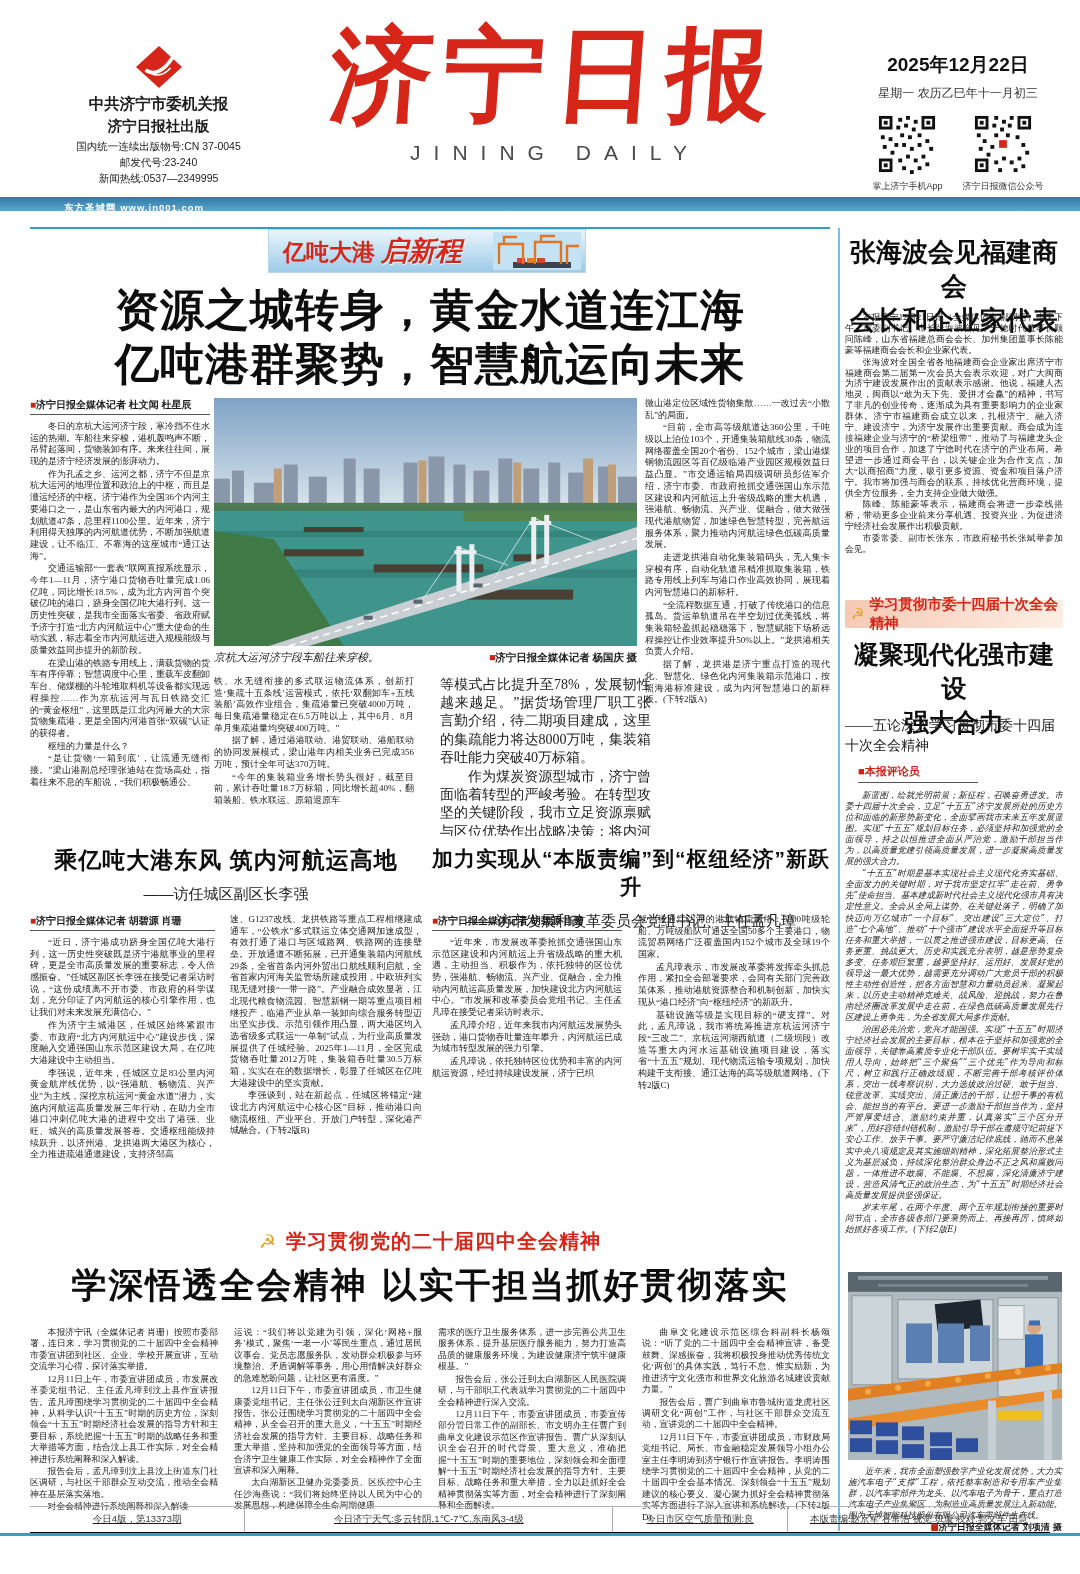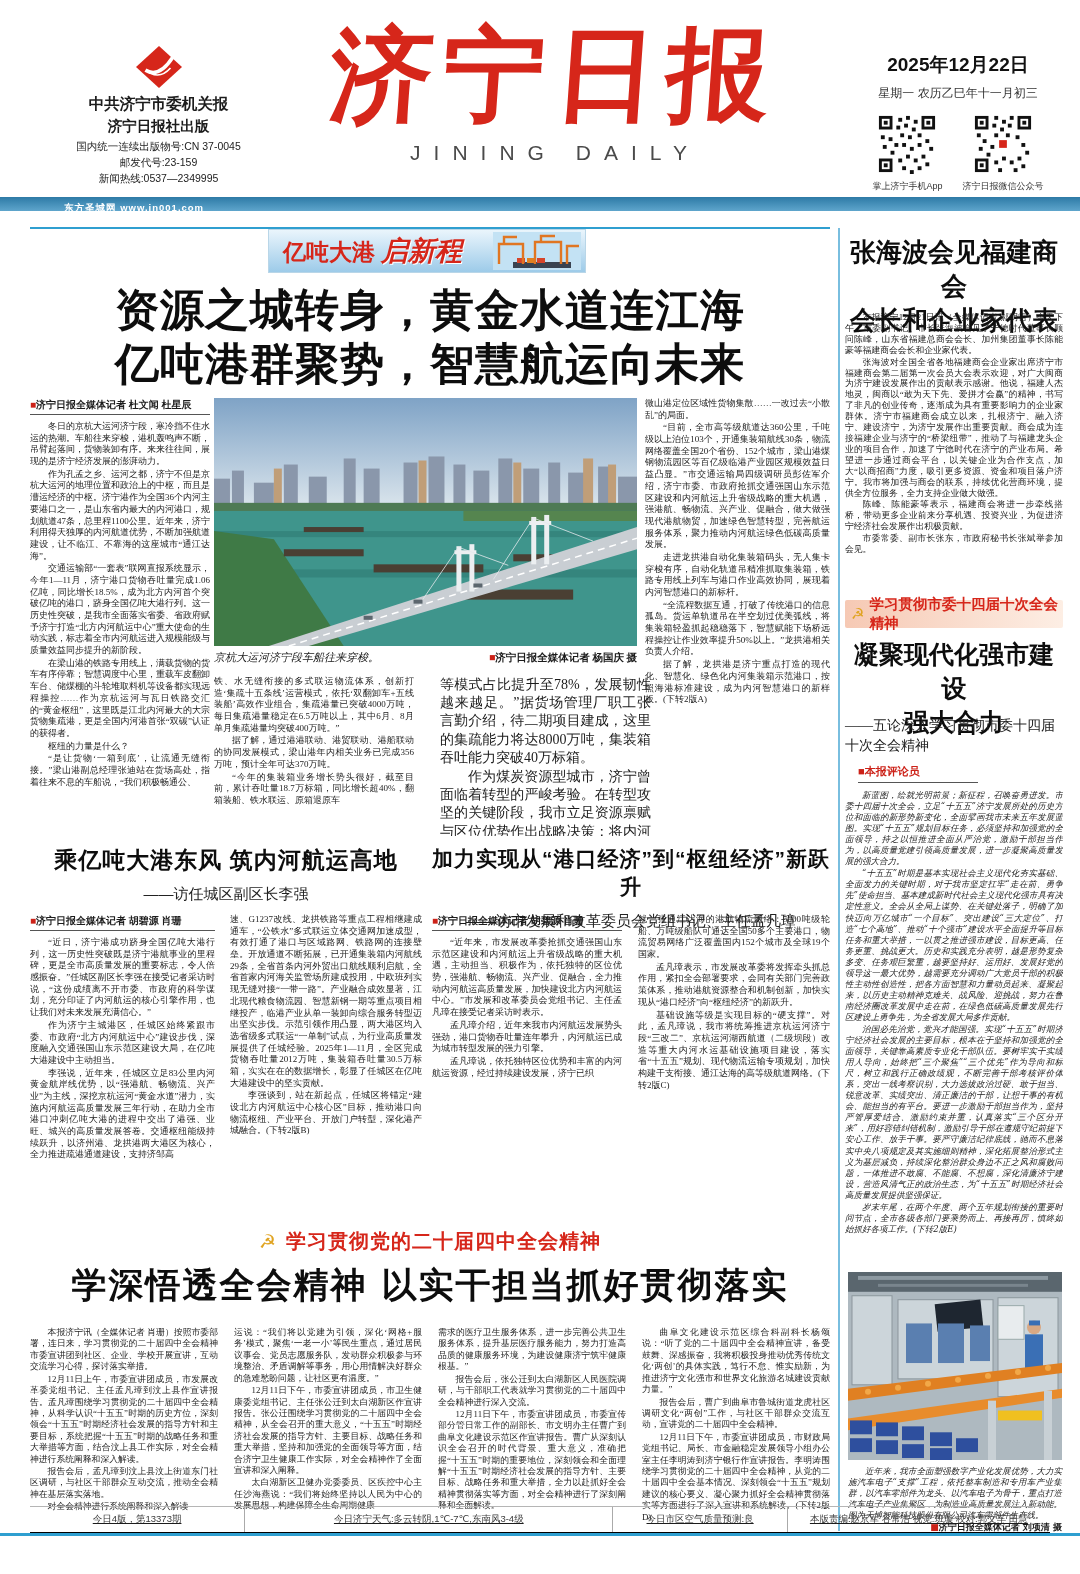--- a/index.html
+++ b/index.html
@@ -35,21 +35,21 @@
 
   <div class="abs center" style="left:46px;top:46px;width:225px;">
     <svg width="46" height="42" viewBox="0 0 44 40">
       <polygon points="22,0 44,20 22,40 0,20" fill="#d6261a"></polygon>
       <path d="M9,23 Q22,31 35,11" stroke="#fff" stroke-width="3.4" fill="none"></path>
       <path d="M14,26 Q24,31 33,21" stroke="#fff" stroke-width="1.6" fill="none"></path>
     </svg>
     <div class="sans" style="font-size:15.5px;font-weight:bold;margin-top:2px;">中共济宁市委机关报</div>
     <div class="sans" style="font-size:14.5px;font-weight:bold;margin-top:2px;">济宁日报社出版</div>
     <div class="sans" style="font-size:10.5px;margin-top:4px;color:#222;">国内统一连续出版物号:CN 37-0045</div>
-    <div class="sans" style="font-size:10.5px;margin-top:2px;color:#222;">邮发代号:23-159</div>
+    <div class="sans" style="font-size:10.5px;margin-top:2px;color:#222;">邮发代号:23-240</div>
     <div class="sans" style="font-size:10.5px;margin-top:2px;color:#222;">新闻热线:0537—2349995</div>
   </div>
 
   <div class="abs center" style="left:300px;top:16px;width:510px;">
     <div style="font-size:102px;line-height:1.15;font-weight:900;color:#d6261a;letter-spacing:10px;font-family:'DejaVu Serif',serif;transform:skewX(-4deg);">济宁日报</div>
     <div class="sans" style="font-size:21px;color:#4a4a4a;letter-spacing:13px;margin-top:8px;">JINING DAILY</div>
   </div>
 
   <div class="abs center" style="left:852px;top:52px;width:212px;">
     <div class="sans" style="font-size:19px;font-weight:bold;color:#111;">2025年12月22日</div>
@@ -298,21 +298,21 @@
     <p>“近日，济宁港成功跻身全国亿吨大港行列，这一历史性突破既是济宁港航事业的里程碑，更是全市高质量发展的重要标志，令人倍感振奋。”任城区副区长李强在接受记者采访时说，“这份成绩离不开市委、市政府的科学谋划，充分印证了内河航运的核心引擎作用，也让我们对未来发展充满信心。”</p>
     <p>作为济宁主城港区，任城区始终紧跟市委、市政府“北方内河航运中心”建设步伐，深度融入交通强国山东示范区建设大局，在亿吨大港建设中主动担当。</p>
     <p>李强说，近年来，任城区立足83公里内河黄金航岸线优势，以“强港航、畅物流、兴产业”为主线，深挖京杭运河“黄金水道”潜力，实施内河航运高质量发展三年行动，在助力全市港口冲刺亿吨大港的进程中交出了港强、业旺、城兴的高质量发展答卷。交通枢纽能级持续跃升，以济州港、龙拱港两大港区为核心，全力推进疏港通道建设，支持济邹高</p>
   </div>
   <div class="abs colbox just" style="left:230px;top:914px;width:192px;height:300px;font-size:9px;">
     <p class="noind">速、G1237改线、龙拱铁路等重点工程相继建成通车，“公铁水”多式联运立体交通网加速成型，有效打通了港口与区域路网、铁路网的连接壁垒。开放通道不断拓展，已开通集装箱内河航线29条，全省首条内河外贸出口航线顺利启航，全省首家内河海关监管场所建成投用，中欧班列实现无缝对接“一带一路”。产业融合成效显著，江北现代粮食物流园、智慧新钢一期等重点项目相继投产，临港产业从单一装卸向综合服务转型迈出坚实步伐。示范引领作用凸显，两大港区均入选省级多式联运“一单制”试点，为行业高质量发展提供了任城经验。2025年1—11月，全区完成货物吞吐量2012万吨，集装箱吞吐量30.5万标箱，实实在在的数据增长，彰显了任城区在亿吨大港建设中的坚实贡献。</p>
     <p>李强谈到，站在新起点，任城区将锚定“建设北方内河航运中心核心区”目标，推动港口向物流枢纽、产业平台、开放门户转型，深化港产城融合。(下转2版B)</p>
   </div>
 
   <div class="abs" style="left:432px;top:845px;width:398px;">
-    <div class="sans headline center" style="font-size:21px;">加力实现从“港口经济”到“枢纽经济”新跃升</div>
+    <div class="sans headline center" style="font-size:21px;">加力实现从“本版责编”到“枢纽经济”新跃升</div>
     <div class="sans center story-sub" style="font-size:15px;margin-top:11px;">——访市发展和改革委员会党组书记、主任孟凡璋</div>
   </div>
   <div class="abs colbox just" style="left:432px;top:914px;width:190px;height:300px;font-size:9px;">
     <div class="byline sans"><span class="marker">■</span><span>济宁日报全媒体记者 胡碧源 肖珊</span></div>
     <p>“近年来，市发展改革委抢抓交通强国山东示范区建设和内河航运上升省级战略的重大机遇，主动担当、积极作为，依托独特的区位优势，强港航、畅物流、兴产业、促融合，全力推动内河航运高质量发展，加快建设北方内河航运中心。”市发展和改革委员会党组书记、主任孟凡璋在接受记者采访时表示。</p>
     <p>孟凡璋介绍，近年来我市内河航运发展势头强劲，港口货物吞吐量连年攀升，内河航运已成为城市转型发展的强力引擎。</p>
     <p>孟凡璋说，依托独特区位优势和丰富的内河航运资源，经过持续建设发展，济宁已织</p>
   </div>
   <div class="abs colbox just" style="left:638px;top:914px;width:192px;height:300px;font-size:9px;">
     <p class="noind">就一张通江达海的港航物流网络：5000吨级轮船、万吨级船队可通达全国50多个主要港口，物流贸易网络广泛覆盖国内152个城市及全球19个国家。</p>

